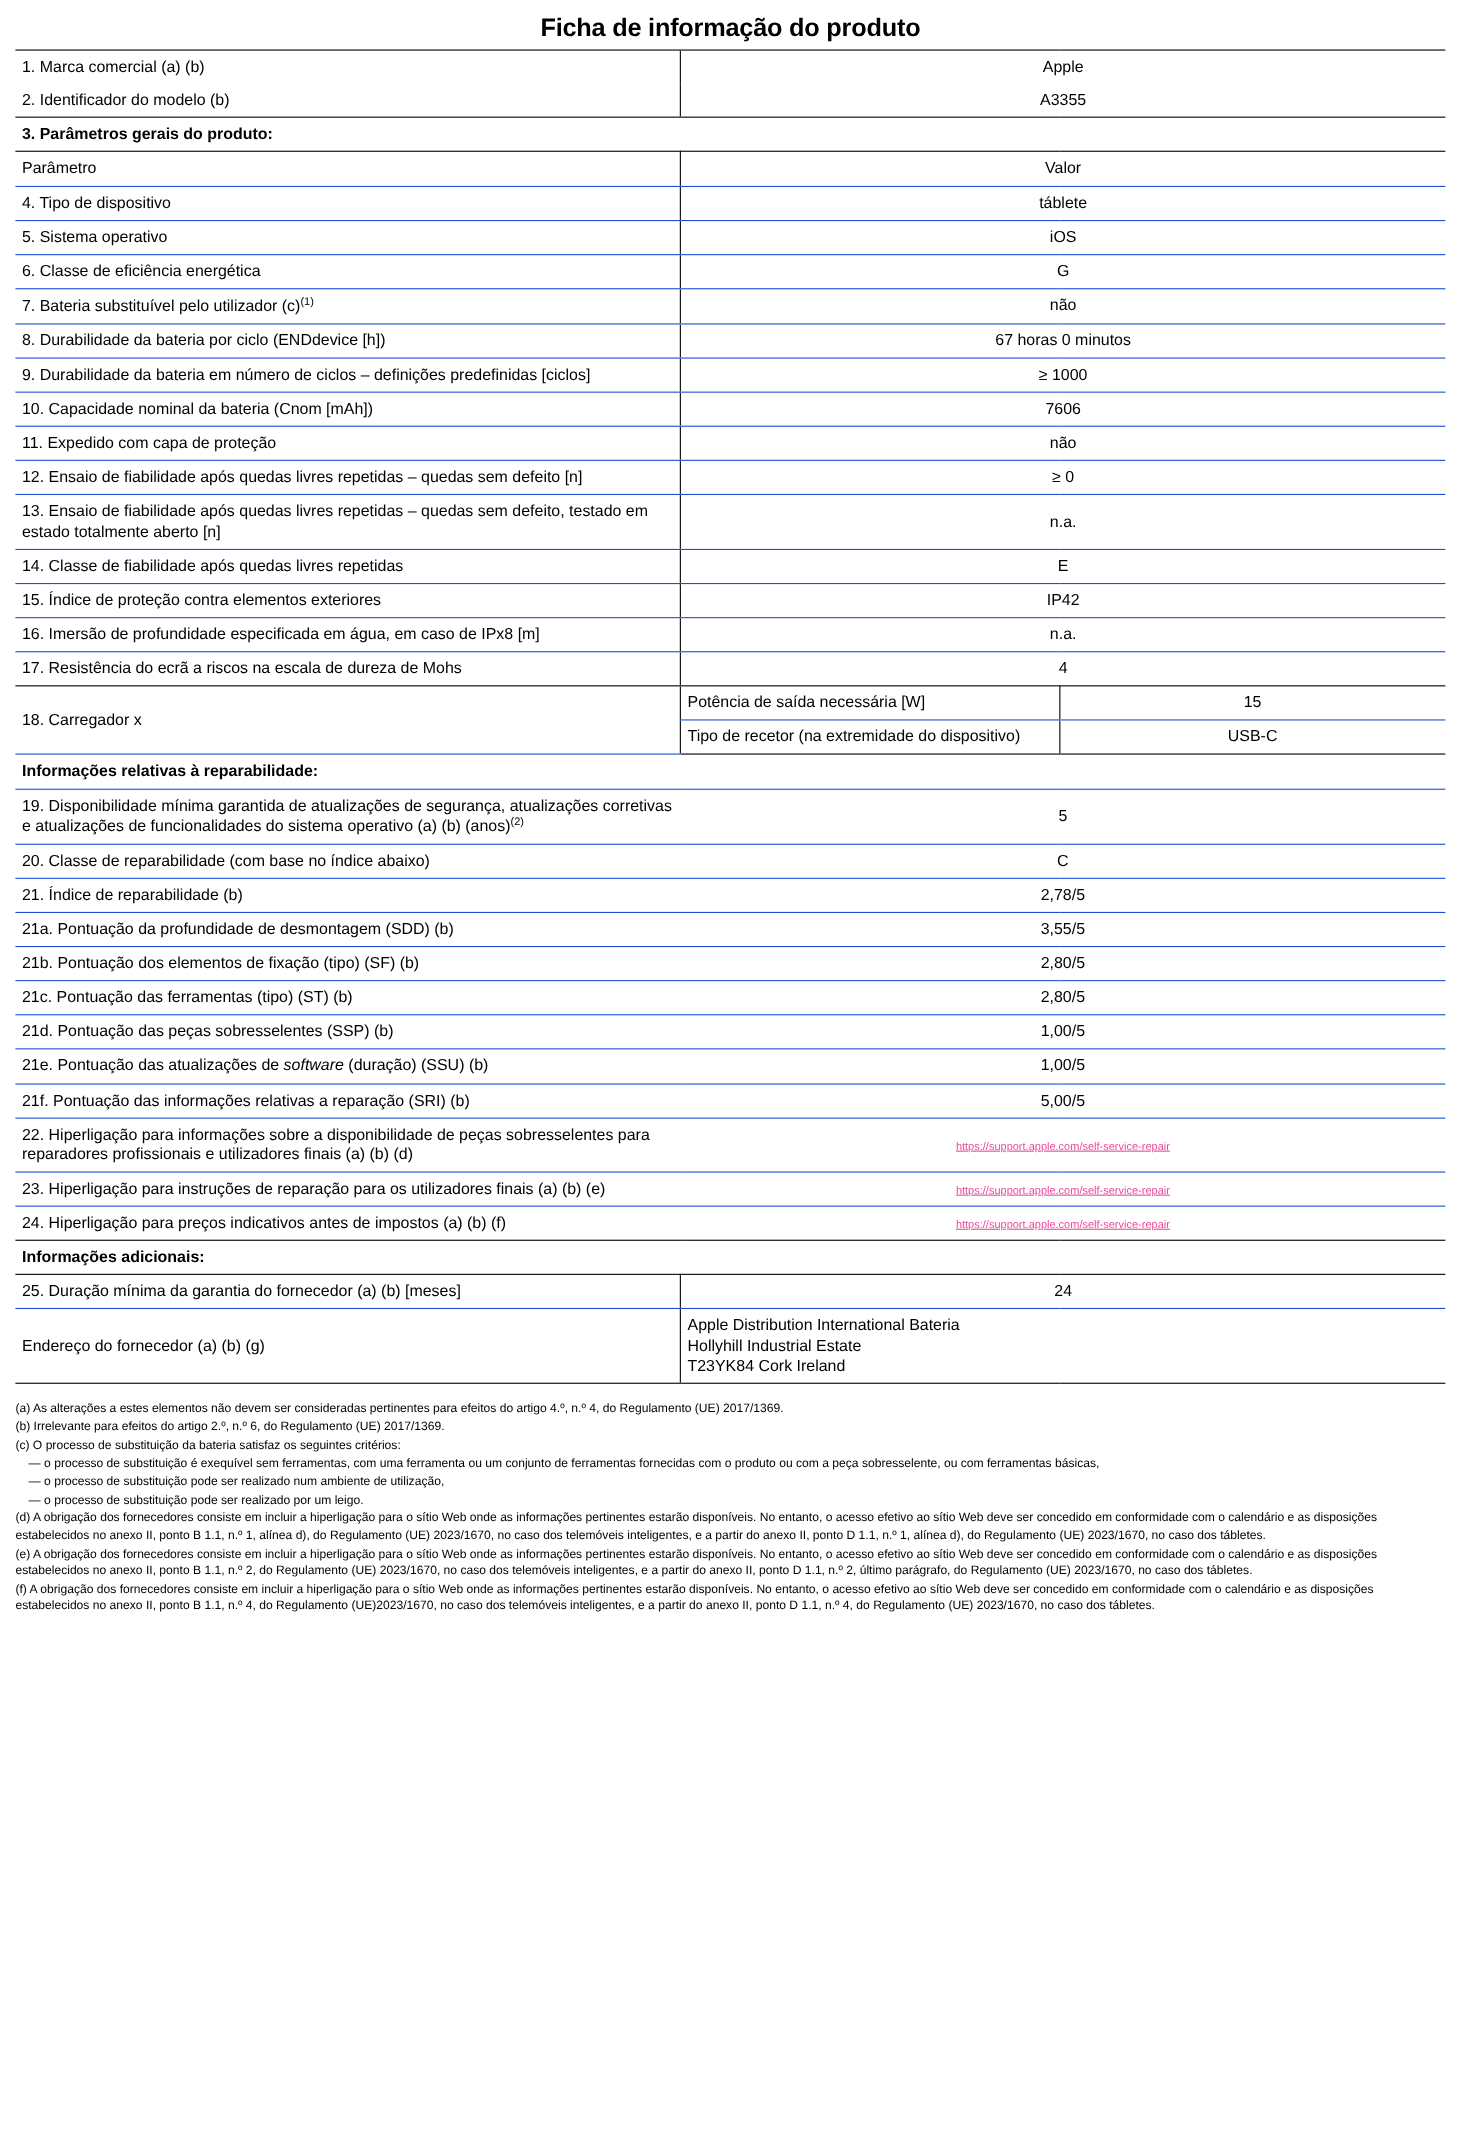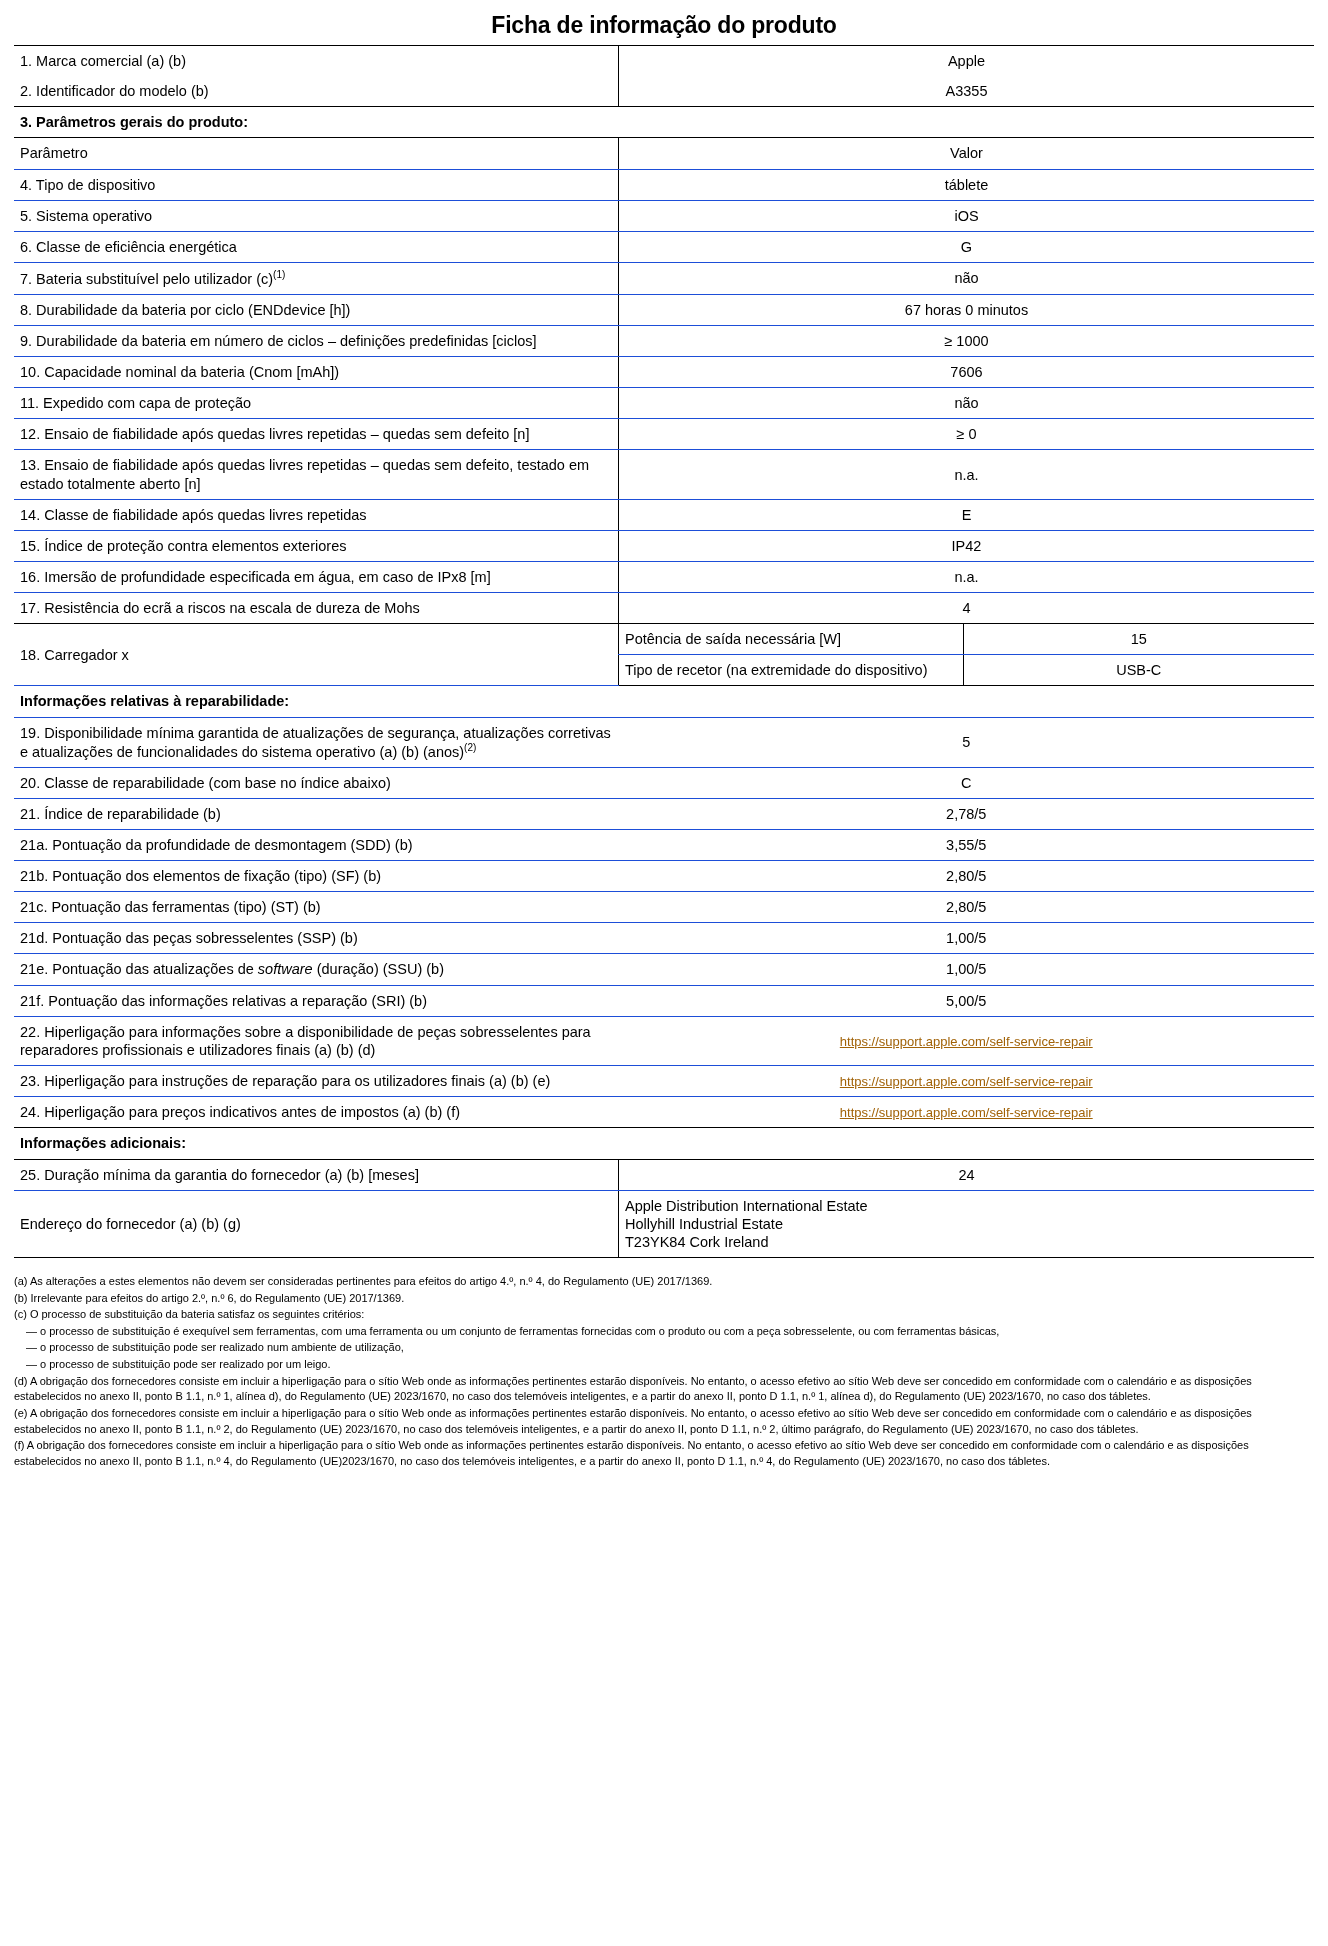--- a/index.html
+++ b/index.html
@@ -47,23 +47,23 @@
   }
   .lbl {
     text-align: left;
   }
   .rule-top { border-top: 1.6px solid #000; }
   .rule-bot { border-bottom: 1.6px solid #000; }
   .thin-bot { border-bottom: 1px solid #1d4ed8; }
   .vline-left { border-left: 1.6px solid #000; }
   .sup { font-size: 10px; vertical-align: super; }
   .link {
-    color: #a16207;
+    color: #ec4899;
     text-decoration: underline;
-    font-size: 13px;
+    font-size: 10px;
   }
   .addr {
     text-align: left;
     line-height: 1.3;
     padding-left: 10px;
   }
   .addr div { white-space: nowrap; }
   .two-line { line-height: 1.3; }
   .notes {
     margin-top: 16px;
@@ -263,21 +263,21 @@
       </tr>
 
       <tr>
         <td class="lbl thin-bot">25. Duração mínima da garantia do fornecedor (a) (b) [meses]</td>
         <td class="val thin-bot vline-left" colspan="2">24</td>
       </tr>
 
       <tr>
         <td class="lbl rule-bot">Endereço do fornecedor (a) (b) (g)</td>
         <td class="addr rule-bot vline-left" colspan="2">
-          <div>Apple Distribution International Estate</div>
+          <div>Apple Distribution International Bateria</div>
           <div>Hollyhill Industrial Estate</div>
           <div>T23YK84 Cork Ireland</div>
         </td>
       </tr>
 
     </tbody>
   </table>
 
   <div class="notes">
     <p>(a) As alterações a estes elementos não devem ser consideradas pertinentes para efeitos do artigo 4.º, n.º 4, do Regulamento (UE) 2017/1369.</p>

